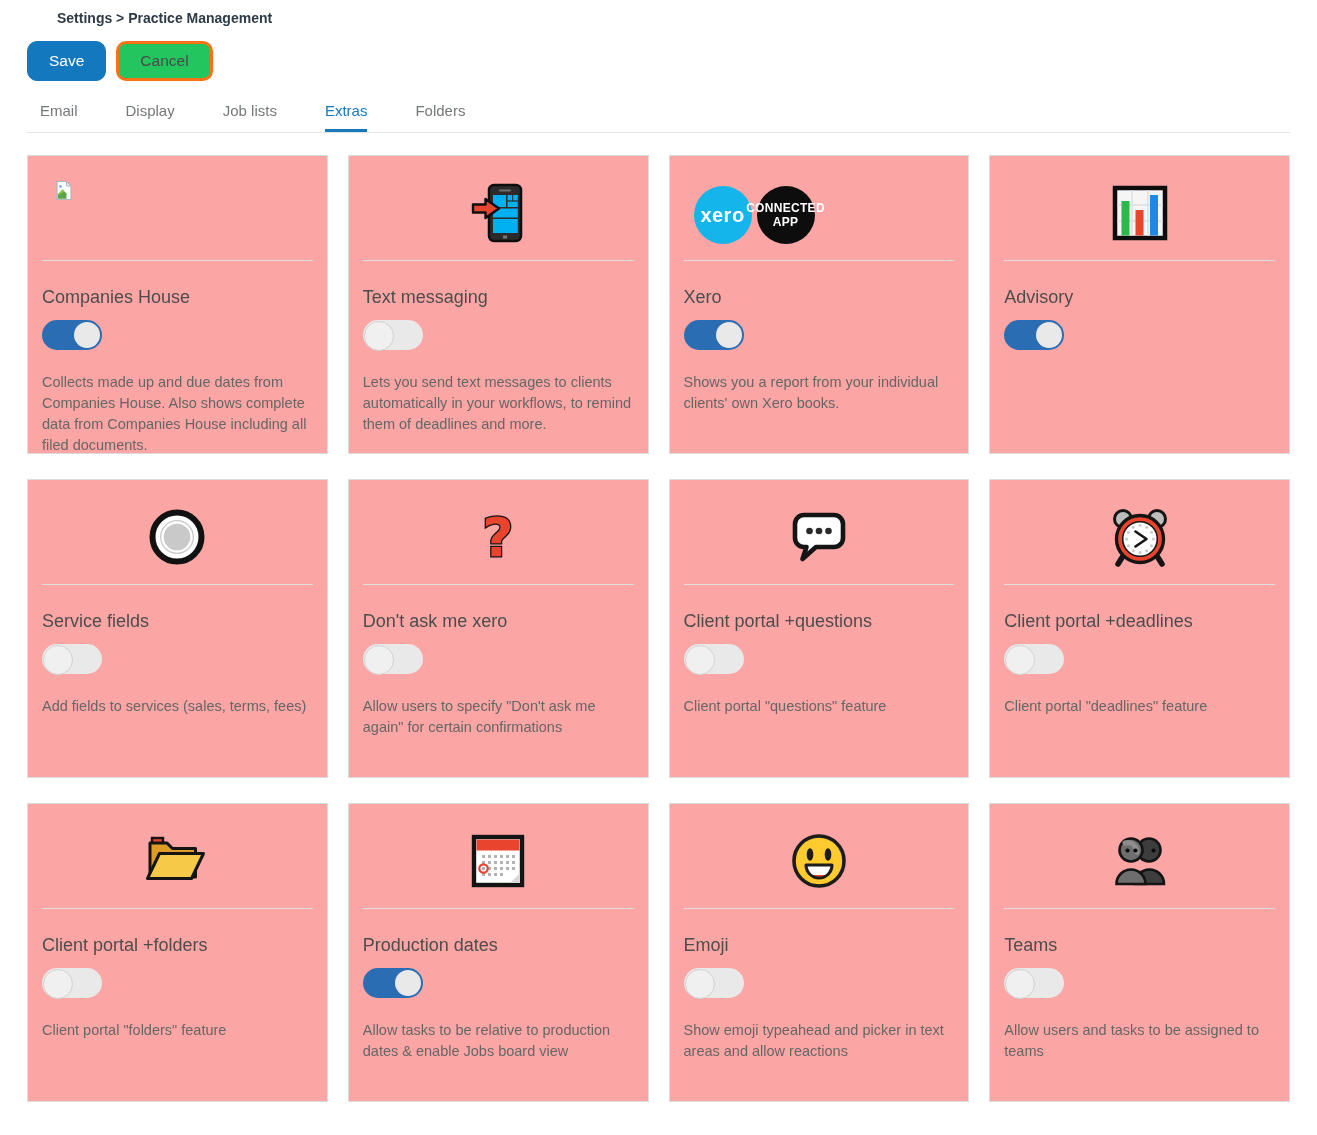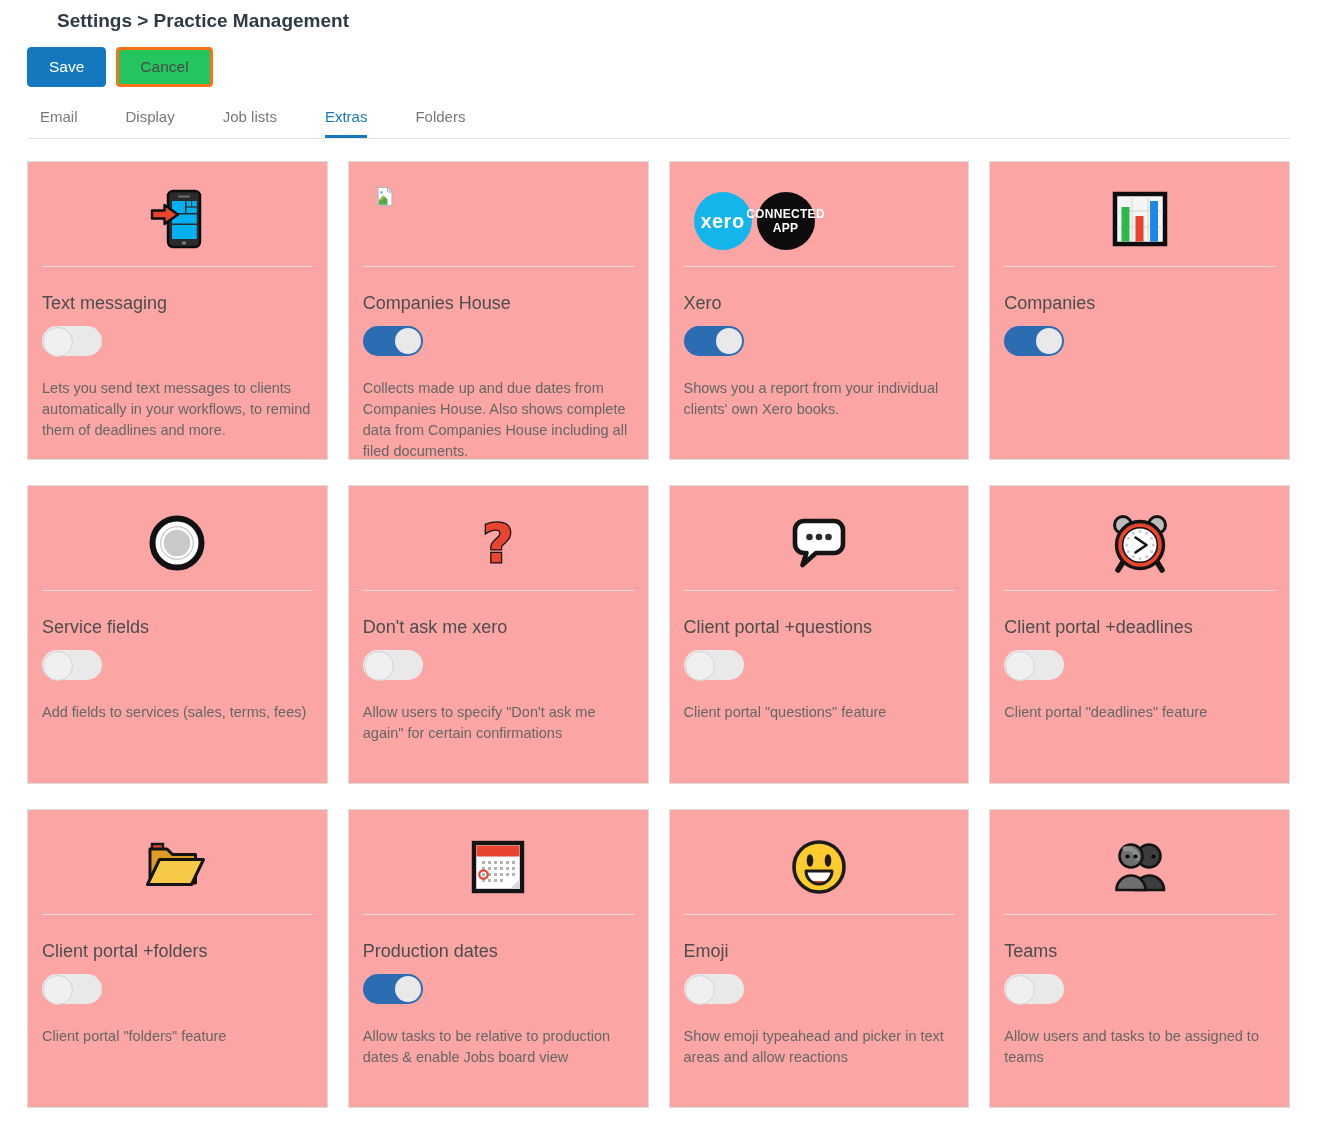--- a/index.html
+++ b/index.html
@@ -1,30 +1,30 @@
 <!DOCTYPE html>
 <html><head>
 <meta charset="utf-8">
 <style>
   * { box-sizing: border-box; margin: 0; padding: 0; }
   html, body { background: #ffffff; width: 1317px; }
   body { font-family: "Liberation Sans", sans-serif; color: #4d4d4d; }
 
   .breadcrumb {
     margin: 10px 0 12px 57px;
-    font-size: 19px;
+    font-size: 14px;
     font-weight: 700;
     color: #2e3a45;
   }
 
   .btn-row { margin: 15px 0 0 27px; display: flex; gap: 10px; }
   .btn {
     height: 40px;
     padding: 0 21px;
-    border-radius: 4px;
+    border-radius: 10px;
     font-size: 15.5px;
     font-family: "Liberation Sans", sans-serif;
     cursor: pointer;
   }
   .btn-save { background: #1478be; color: #ffffff; border: 1px solid #1478be; }
   .btn-cancel { background: #22c55e; color: #4a4a4a; border: 3px solid #f97316; }
 
   .tabs-bar { margin: 21px 27px 0; border-bottom: 1px solid #e3e3e3; }
   .tabs { display: flex; gap: 48px; padding-left: 13px; }
   .tab {
@@ -99,20 +99,38 @@
   <div class="tabs">
     <div class="tab">Email</div>
     <div class="tab">Display</div>
     <div class="tab">Job lists</div>
     <div class="tab active">Extras</div>
     <div class="tab">Folders</div>
   </div>
 </div>
 
 <div class="grid">
+
+  <div class="card">
+    <div class="icon-area align-topleft">
+      <span>
+        <svg width="20" height="21" viewBox="0 0 20 21">
+          <path d="M3 1.5 H12.5 L17 6 V19.5 H3 Z" fill="#fdfdfd" stroke="#aeb6bf" stroke-width="1.2"></path>
+          <path d="M12.5 1.5 V6 H17 Z" fill="#e7ebef" stroke="#aeb6bf" stroke-width="1"></path>
+          <path d="M3.8 14.5 L8.5 9.5 L12.5 13.5 V18.7 H3.8 Z" fill="#57a64a"></path>
+          <path d="M3.8 14.5 L8.5 9.5 L10.3 11.3 L5.5 14.8 Z" fill="#8cc63f"></path>
+          <circle cx="6.5" cy="6.5" r="1.4" fill="#7fb2e5"></circle>
+        </svg>
+      </span>
+    </div>
+    <div class="divider"></div>
+    <div class="card-title">Companies House</div>
+    <div class="toggle on"></div>
+    <div class="card-desc">Collects made up and due dates from Companies House. Also shows complete data from Companies House including all filed documents.</div>
+  </div>
 
   <div class="card">
     <div class="icon-area">
       <span>
         <svg width="60" height="62" viewBox="0 0 60 62">
           <rect x="21" y="3" width="32" height="56" rx="5" fill="#2b2b2b" stroke="#0d0d0d" stroke-width="2.5"></rect>
           <rect x="31" y="7.5" width="12" height="2" rx="1" fill="#6f6f6f"></rect>
           <rect x="25" y="13" width="13" height="12" fill="#00b0f0"></rect>
           <rect x="39.5" y="13" width="4.6" height="5.4" fill="#00b0f0"></rect>
           <rect x="45.2" y="13" width="4.6" height="5.4" fill="#00b0f0"></rect>
@@ -124,38 +142,20 @@
         </svg>
       </span>
     </div>
     <div class="divider"></div>
     <div class="card-title">Text messaging</div>
     <div class="toggle off"></div>
     <div class="card-desc">Lets you send text messages to clients automatically in your workflows, to remind them of deadlines and more.</div>
   </div>
 
   <div class="card">
-    <div class="icon-area align-topleft">
-      <span>
-        <svg width="20" height="21" viewBox="0 0 20 21">
-          <path d="M3 1.5 H12.5 L17 6 V19.5 H3 Z" fill="#fdfdfd" stroke="#aeb6bf" stroke-width="1.2"></path>
-          <path d="M12.5 1.5 V6 H17 Z" fill="#e7ebef" stroke="#aeb6bf" stroke-width="1"></path>
-          <path d="M3.8 14.5 L8.5 9.5 L12.5 13.5 V18.7 H3.8 Z" fill="#57a64a"></path>
-          <path d="M3.8 14.5 L8.5 9.5 L10.3 11.3 L5.5 14.8 Z" fill="#8cc63f"></path>
-          <circle cx="6.5" cy="6.5" r="1.4" fill="#7fb2e5"></circle>
-        </svg>
-      </span>
-    </div>
-    <div class="divider"></div>
-    <div class="card-title">Companies House</div>
-    <div class="toggle on"></div>
-    <div class="card-desc">Collects made up and due dates from Companies House. Also shows complete data from Companies House including all filed documents.</div>
-  </div>
-
-  <div class="card">
     <div class="icon-area align-left">
       <div class="xero-wrap">
         <div class="circle-badge xero-logo">
           <span>xero</span>
         </div>
         <div class="circle-badge connected-badge">
           <span>CONNECTED</span>
           <span>APP</span>
         </div>
       </div>
@@ -172,21 +172,21 @@
         <svg width="58" height="58" viewBox="0 0 58 58">
           <rect x="4" y="4" width="50" height="50" fill="#f5f5f5" stroke="#0d0d0d" stroke-width="4.5"></rect>
           <path d="M6 21 H52 M6 37 H52 M21 6 V52 M37 6 V52" stroke="#dddddd" stroke-width="1.4" fill="none"></path>
           <rect x="10.5" y="17" width="8" height="34.5" fill="#2db84b"></rect>
           <rect x="24.5" y="26" width="8" height="25.5" fill="#e8442e"></rect>
           <rect x="39" y="11" width="8" height="40.5" fill="#1e88e5"></rect>
         </svg>
       </span>
     </div>
     <div class="divider"></div>
-    <div class="card-title">Companies</div>
+    <div class="card-title">Advisory</div>
     <div class="toggle on"></div>
   </div>
 
   <div class="card">
     <div class="icon-area">
       <span>
         <svg width="58" height="58" viewBox="0 0 58 58">
           <circle cx="29" cy="29" r="24.5" fill="#ffffff" stroke="#111111" stroke-width="6"></circle>
           <circle cx="29" cy="29" r="17" fill="#c9c9c9"></circle>
           <circle cx="29" cy="29" r="14.5" fill="none" stroke="#ffffff" stroke-width="2.4"></circle>

